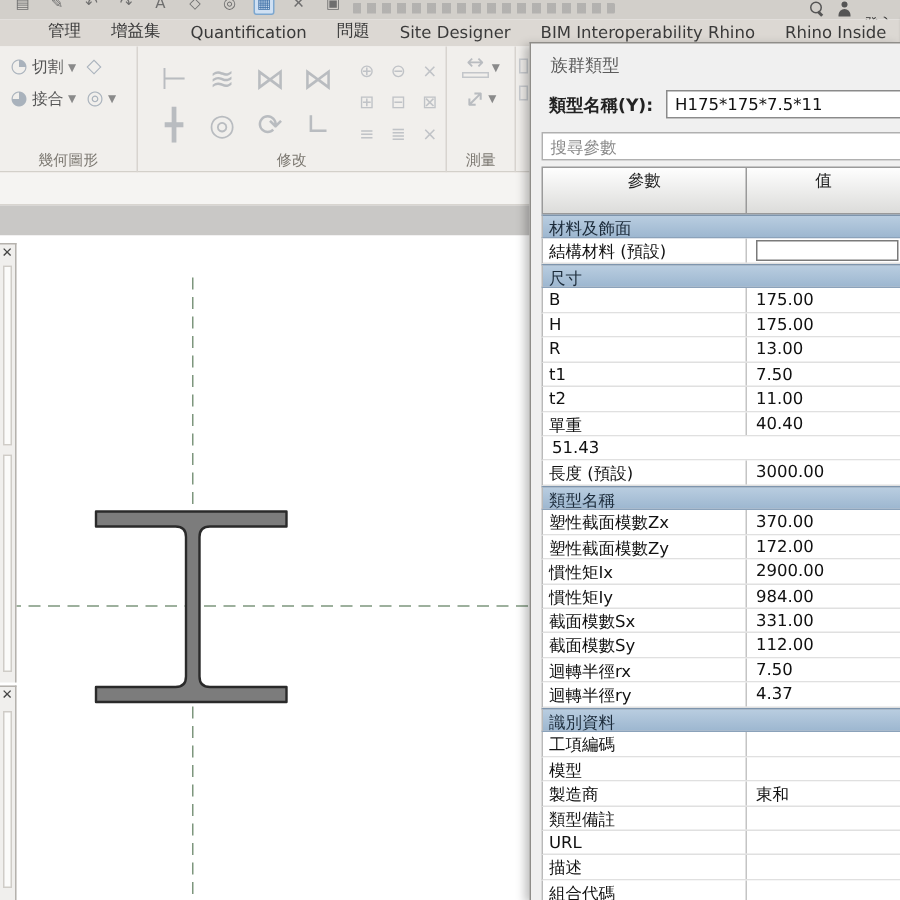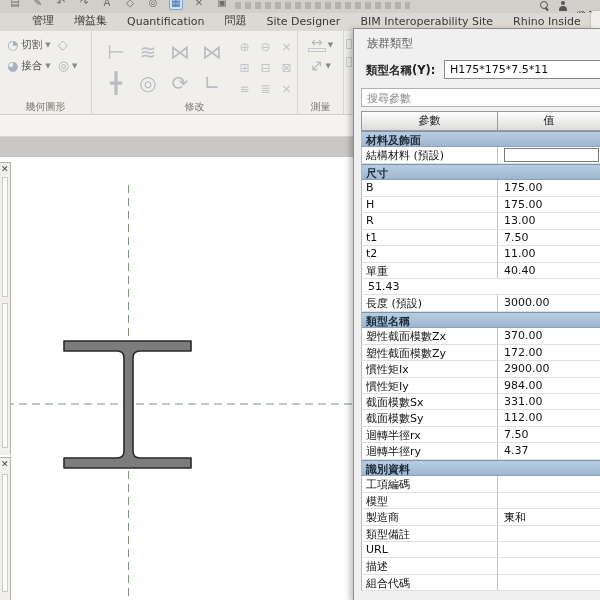--- a/index.html
+++ b/index.html
@@ -108,29 +108,29 @@
     position:absolute; left:90px; top:31px; width:160px; height:19px;
     background:#fff; border:1px solid #8a8a8a; font-size:11px; color:#111;
     padding:2px 0 0 5px; white-space:nowrap; overflow:hidden;
   }
   .searchbox {
     position:absolute; left:7px; top:59px; width:240px; height:19px;
     background:#fff; border:1px solid #b0b0b0; font-size:11px; color:#8a8a8a;
     padding:2px 0 0 5px;
   }
   .ptable { position:absolute; left:7px; top:82px; width:240px; }
-  .t-head { display:flex; height:20px; border:1px solid #9a9a9a; background:linear-gradient(#fefefe,#dcdcda); }
+  .t-head { display:flex; height:32px; border:1px solid #9a9a9a; background:linear-gradient(#fefefe,#dcdcda); }
   .t-head .h1 { width:136px; border-right:1px solid #9a9a9a; text-align:center; line-height:18px; font-size:11px; color:#222; }
   .t-head .h2 { flex:1; text-align:center; line-height:18px; font-size:11px; color:#222; }
   .t-row { display:flex; height:16.45px; border-left:1px solid #b9b9b9; background:#fff; border-bottom:1px solid #e0e0e0; }
   .t-row .c1 { width:136px; border-right:1px solid #c4c4c4; padding:1px 2px 0 4px; font-size:11px;
     color:#111; white-space:nowrap; overflow:hidden; }
   .t-row .c2 { flex:1; padding:1px 2px 0 6px; font-size:11px; color:#111; white-space:nowrap; overflow:hidden; }
   .t-row.section { background:linear-gradient(#b9cde0,#9db7d0); border-top:1px solid #7e95ad; border-bottom:1px solid #8ba2ba; }
-  .t-row.section .c1 { border-right:none; font-weight:bold; color:#1c2b3a; }
+  .t-row.section .c1 { border-right:none; font-weight:normal; color:#1c2b3a; }
   .editbox { margin-top:0px; height:14px; width:100%; background:#fff; border:1px solid #7a7a7a; }
 </style>
 </head>
 <body>
 
 <div id="app">
 
   <div id="titlebar">
     <div class="qat" id="qat">
         <span class="qat-ico">▤</span>
@@ -152,21 +152,21 @@
     </div>
   </div>
 
   <div id="tabrow">
 
   <span class="tab">管理</span>
       <span class="tab">增益集</span>
       <span class="tab">Quantification</span>
       <span class="tab">問題</span>
       <span class="tab">Site Designer</span>
-      <span class="tab">BIM Interoperability Site</span>
+      <span class="tab">BIM Interoperability Rhino</span>
       <span class="tab">Rhino Inside</span>
       <span class="tab active">修改</span>
     </div>
 
   <div id="ribbon">
     <div class="panel" id="panel-geometry">
       <div class="geo-row">
         <span class="gico">◔</span>
         <span>切割</span>
         <span class="caret-s">▼</span>

